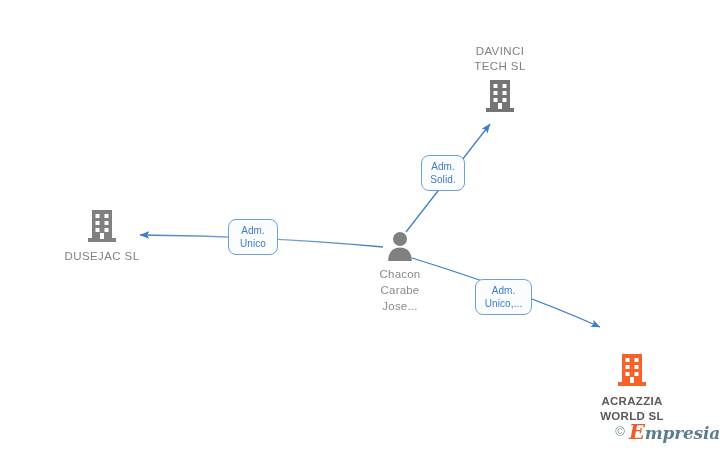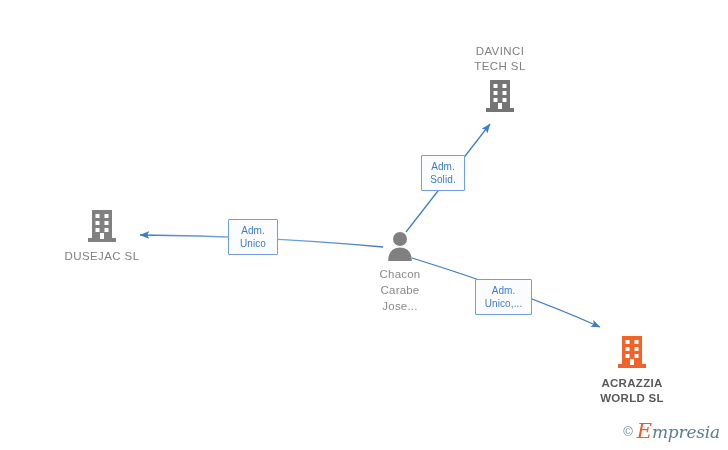--- a/index.html
+++ b/index.html
@@ -53,21 +53,21 @@
   }
   .icon-wrap {
     line-height: 0;
   }
 
   
   .edge-label {
     position: absolute;
     box-sizing: border-box;
     border: 1px solid #6f9fe0;
-    border-radius: 1px;
+    border-radius: 8px;
     background: #fbfcfe;
     color: #3d7cc9;
     font-size: 10px;
     line-height: 13px;
     text-align: center;
     padding: 4px 5px 4px 5px;
     white-space: pre-line;
     letter-spacing: 0.1px;
   }
 
@@ -85,20 +85,21 @@
     color: #6f8a99;
     line-height: 1;
   }
   #watermark .brand {
     font-family: "DejaVu Serif", serif;
     font-style: italic;
     font-size: 17px;
     line-height: 1;
     color: #5c7d8c;
     letter-spacing: -0.2px;
+    font-weight: bold;
   }
   #watermark .brand .cap {
     color: #f15a24;
     font-size: 21px;
   }
 </style>
 </head>
 <body>
 
 <div id="canvas">
@@ -162,21 +163,21 @@
         <rect x="8.5" y="12" width="4" height="4" fill="#ffffff"></rect>
         <rect x="17.5" y="12" width="4" height="4" fill="#ffffff"></rect>
         <rect x="8.5" y="19" width="4" height="4" fill="#ffffff"></rect>
         <rect x="17.5" y="19" width="4" height="4" fill="#ffffff"></rect>
         <rect x="13" y="24" width="4" height="6" fill="#ffffff"></rect>
       </svg>
     </div>
     <div class="node-label" style="margin-top:6px;">DUSEJAC  SL</div>
   </div>
 
-  <div class="node" style="left:632px; top:335px;justify-content:center;">
+  <div class="node" style="left:632px; top:353px;justify-content:center;">
     <div class="icon-wrap">
       <svg width="30" height="34" viewBox="0 0 30 34" aria-hidden="true">
         <rect x="5" y="1" width="20" height="29" fill="#f4622a"></rect>
         <rect x="1" y="29" width="28" height="4" fill="#f4622a"></rect>
         <rect x="8.5" y="5" width="4" height="4" fill="#ffffff"></rect>
         <rect x="17.5" y="5" width="4" height="4" fill="#ffffff"></rect>
         <rect x="8.5" y="12" width="4" height="4" fill="#ffffff"></rect>
         <rect x="17.5" y="12" width="4" height="4" fill="#ffffff"></rect>
         <rect x="8.5" y="19" width="4" height="4" fill="#ffffff"></rect>
         <rect x="17.5" y="19" width="4" height="4" fill="#ffffff"></rect>

